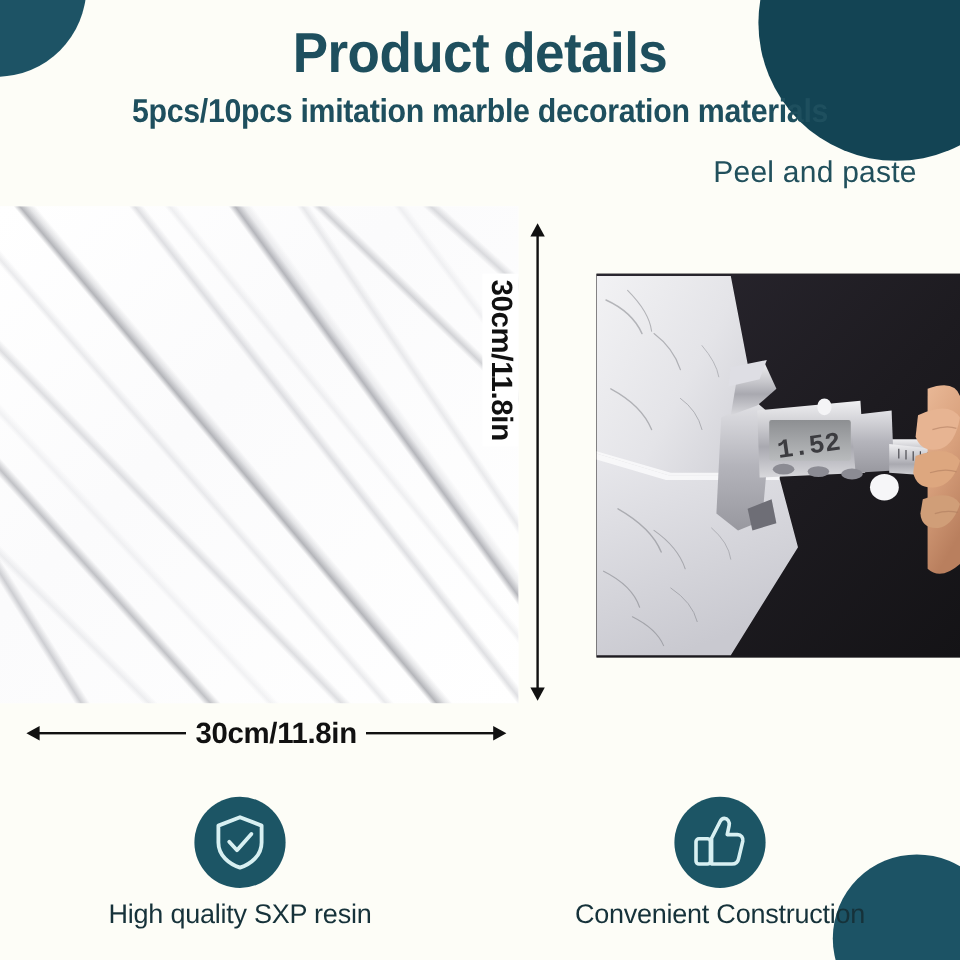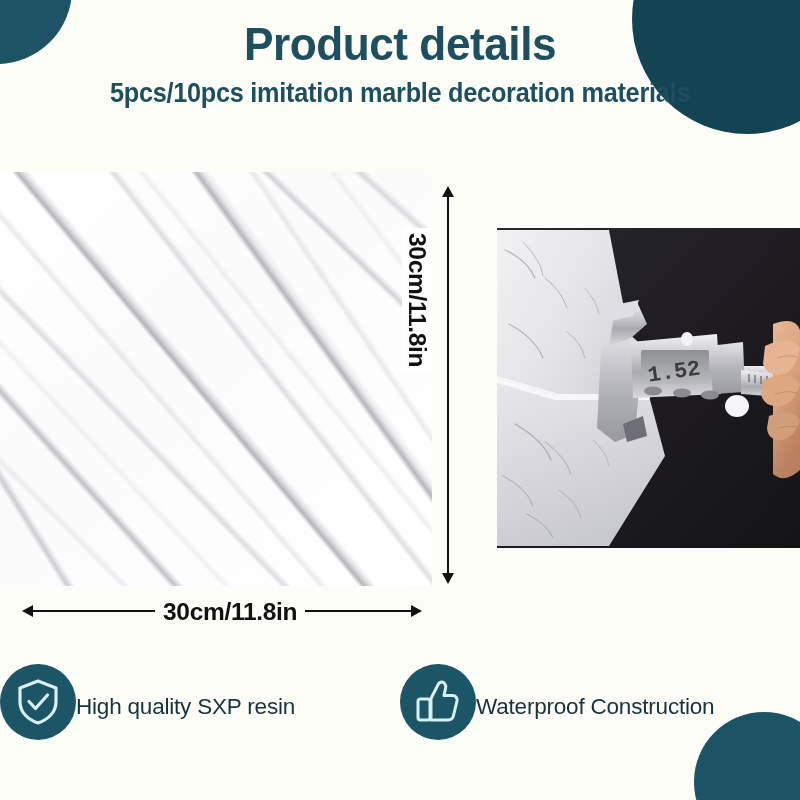--- a/index.html
+++ b/index.html
@@ -234,21 +234,21 @@
     bottom: 6px;
     width: 800px;
     height: 130px;
     z-index: 4;
     display: flex;
     align-items: flex-start;
   }
   .feature {
     flex: 1 1 0;
     display: flex;
-    flex-direction: row;
+    flex-direction: column;
     align-items: center;
   }
   .feature-circle {
     width: 76px;
     height: 76px;
     border-radius: 50%;
     background: #1c5565;
     display: flex;
     align-items: center;
     justify-content: center;
@@ -267,20 +267,21 @@
 <div class="corner-tl"></div>
 <div class="corner-tr"></div>
 <div class="corner-br"></div>
 
 <div class="header">
   <h1 class="page-title">Product details</h1>
   <div class="page-subtitle">5pcs/10pcs imitation marble decoration materials</div>
 </div>
 
 <div class="tagline">
+  <div>Peel and paste</div>
 </div>
 
 <div class="marble-swatch"></div>
 
 <div class="dim-v">
   <div class="arrow-up"></div>
   <div class="line"></div>
   <div class="arrow-down"></div>
 </div>
 <div class="dim-v-label">30cm/11.8in</div>
@@ -410,17 +411,17 @@
   </div>
 
   <div class="feature">
     <div class="feature-circle">
       <svg width="48" height="46" viewBox="0 0 48 46">
         <rect x="4" y="20" width="12" height="21" rx="2.5" fill="none" stroke="#d8f0f2" stroke-width="3"></rect>
         <path d="M17 41 h17 c3 0 5 -2 5.5 -4.5 L43 22 c0.6 -3 -1.4 -5.5 -4.4 -5.5 H30 l1.6 -7.4
                  c0.7 -3.4 -1.4 -6.1 -4 -6.1 -1.6 0 -2.7 1 -3.4 2.4 L17 19.5 Z" fill="none" stroke="#d8f0f2" stroke-width="3" stroke-linejoin="round"></path>
       </svg>
     </div>
-    <div class="feature-label">Waterproof Construction</div>
+    <div class="feature-label">Convenient Construction</div>
   </div>
 
 
 </div>
 
 </body></html>

